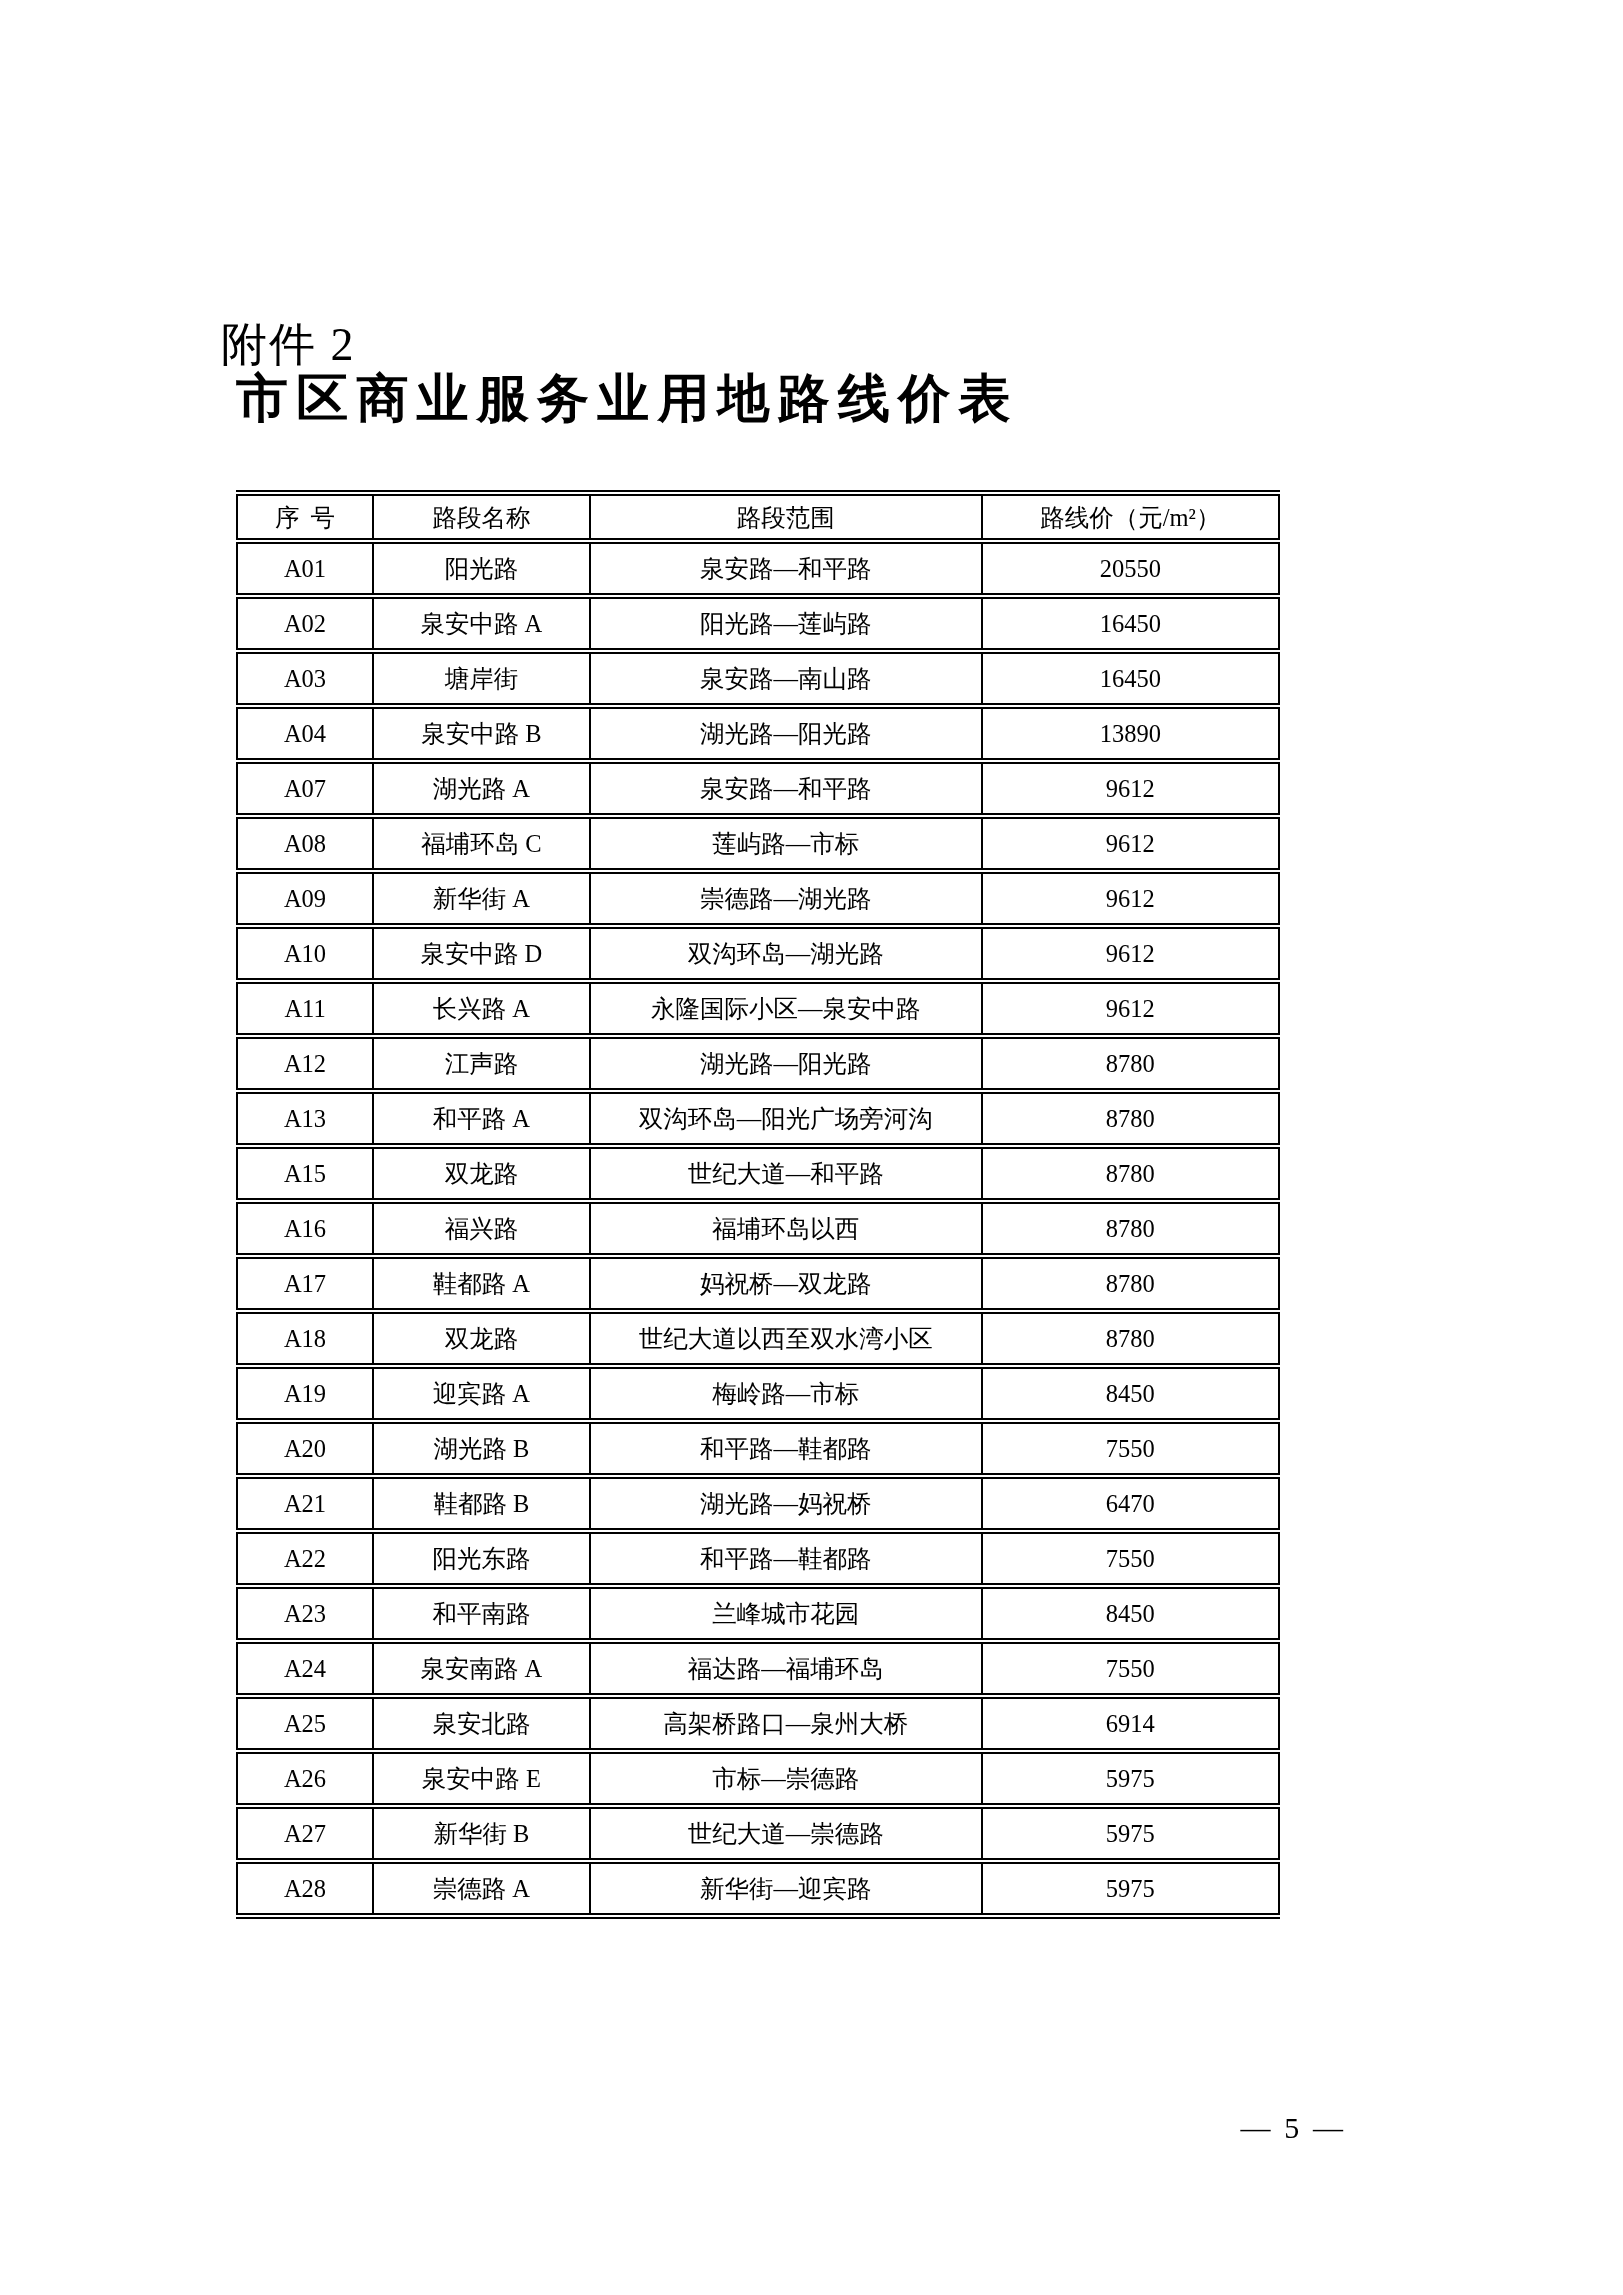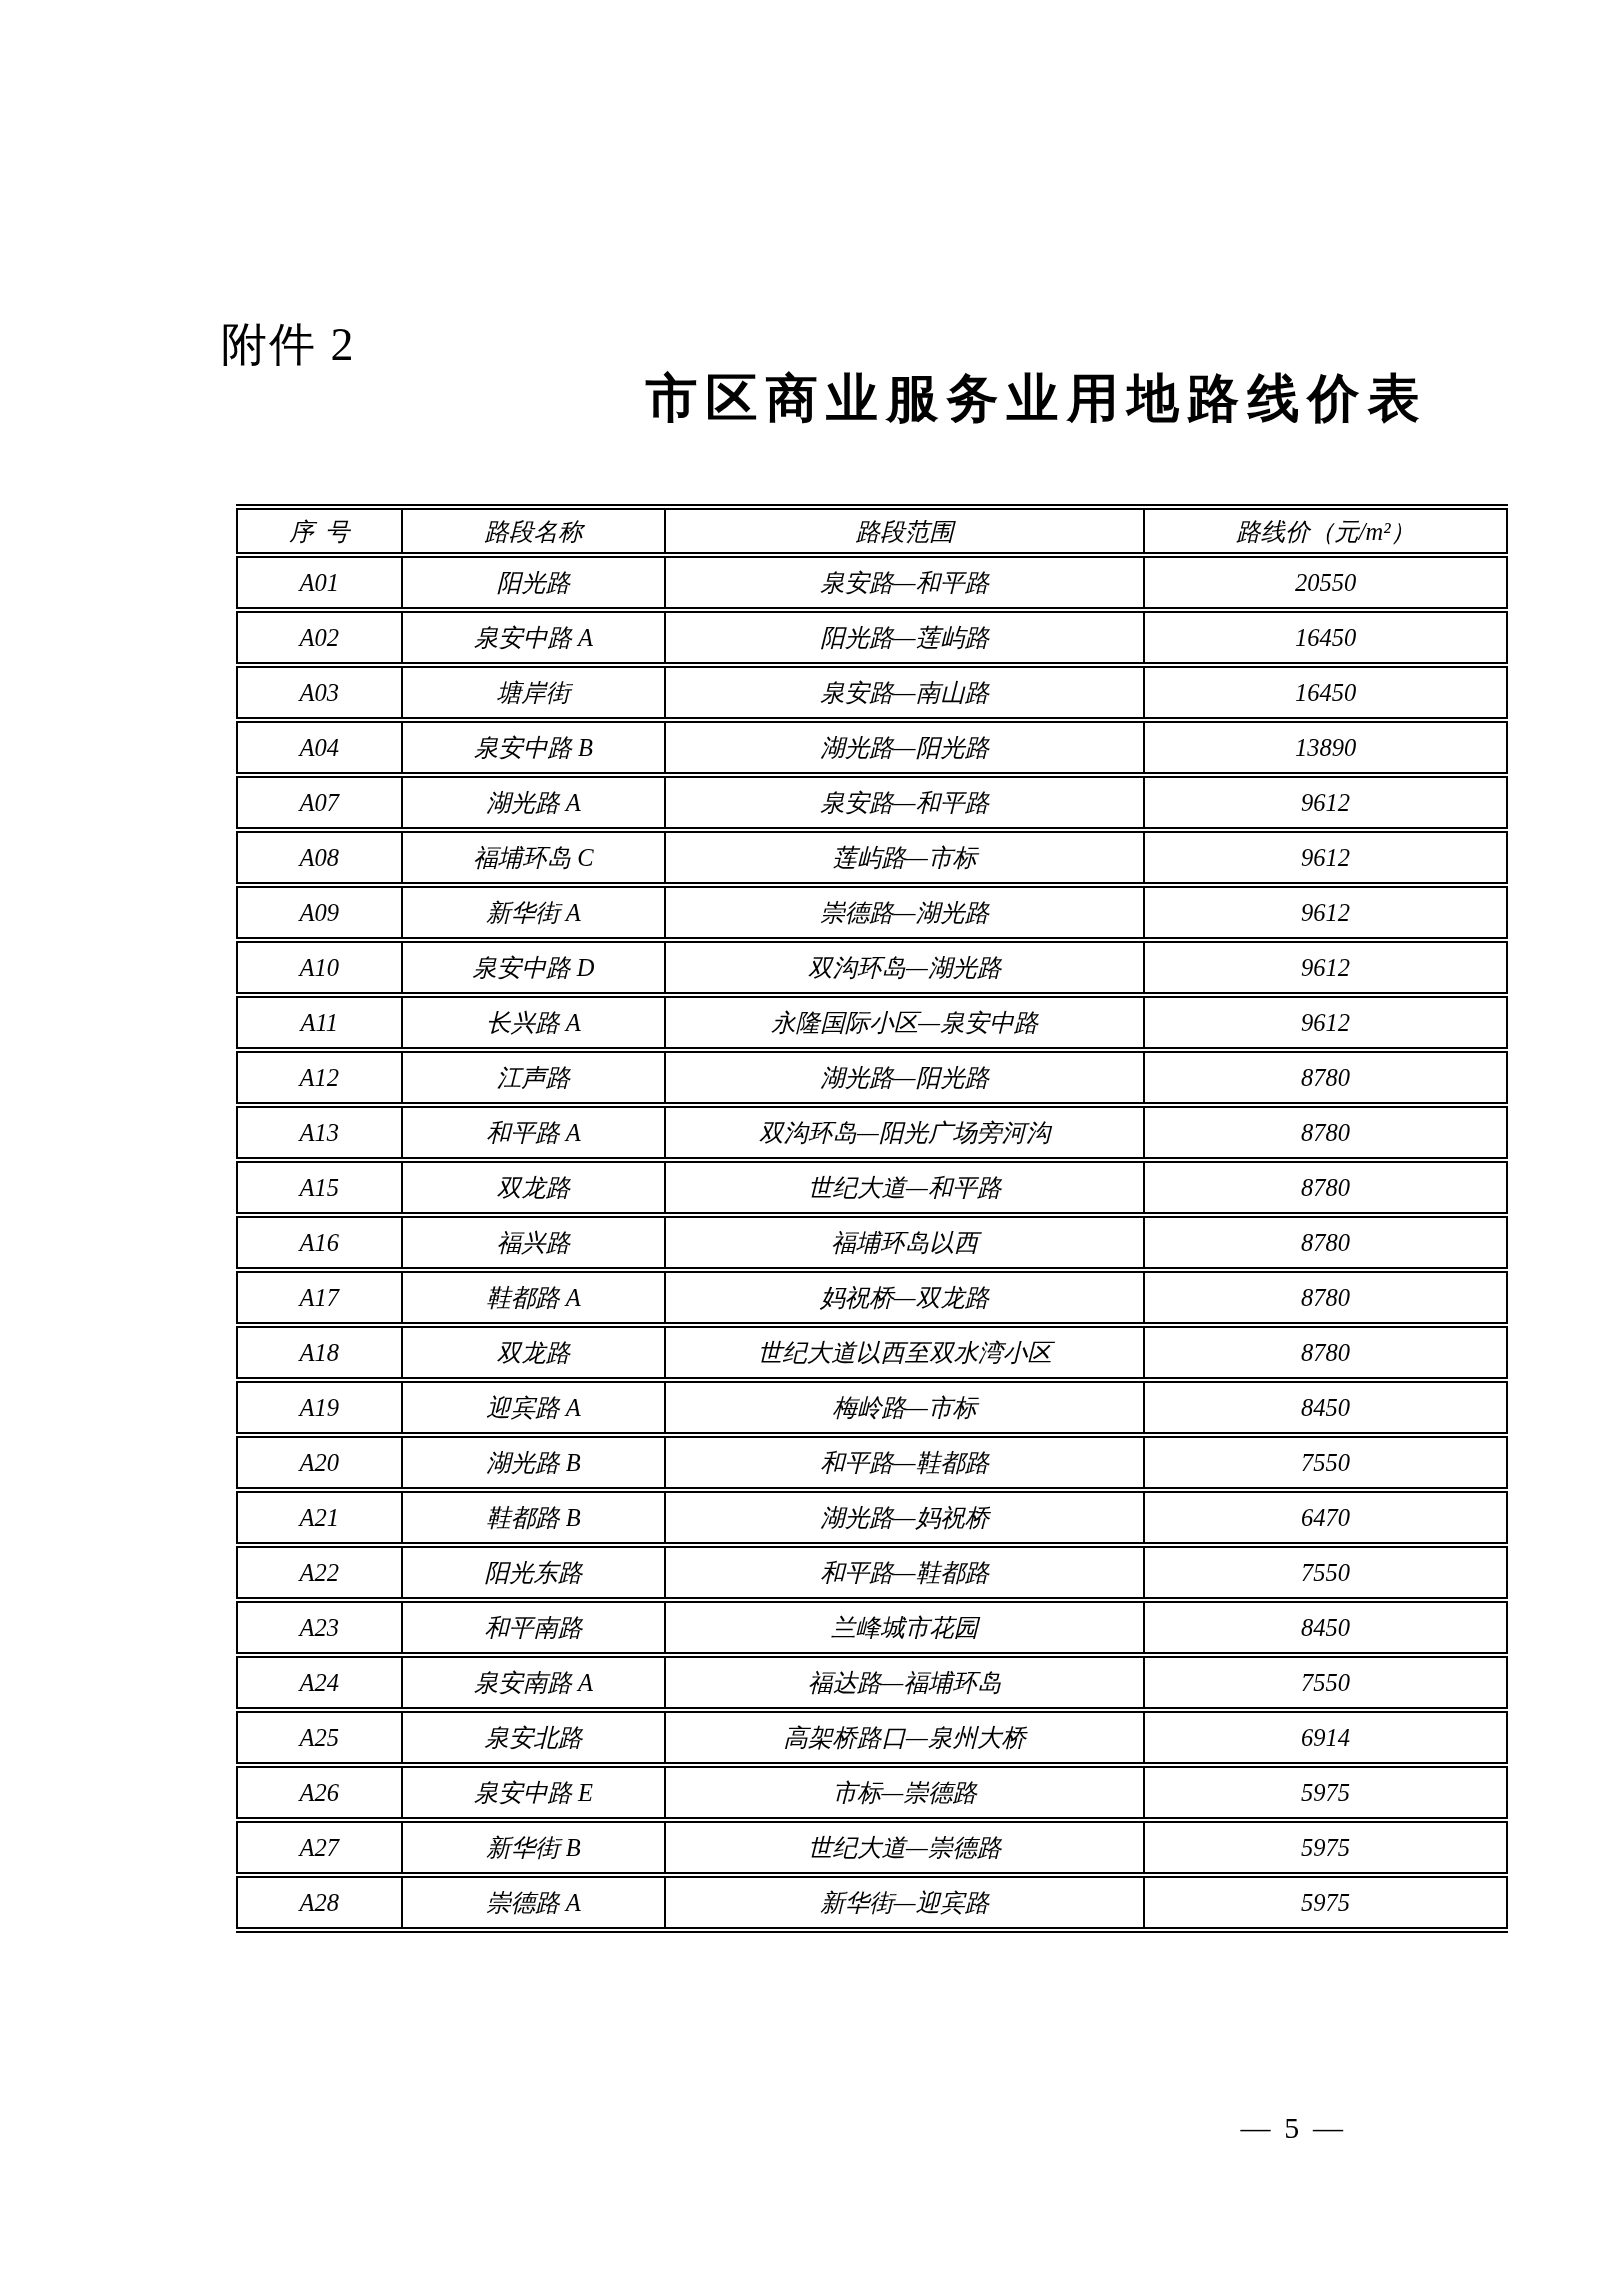--- a/index.html
+++ b/index.html
@@ -21,35 +21,34 @@
     top: 314px;
     font-size: 46px;
     letter-spacing: 2px;
     white-space: nowrap;
   }
   .doc-title-wrap {
     position: absolute;
     left: 236px;
     top: 364px;
     width: 1192px;
-    text-align: right;
+    text-align: left;
   }
   .doc-title {
     font-family: "Liberation Sans", "DejaVu Sans", sans-serif;
     font-weight: 900;
     font-size: 52px;
     letter-spacing: 8.2px;
     white-space: nowrap;
   }
   .price-table-wrap {
     position: absolute;
     left: 236px;
-    top: 504px;
-    width: 1272px;
-    font-style: italic;
+    top: 490px;
+    width: 1044px;
   }
   table.price-table {
     width: 100%;
     border-collapse: collapse;
     table-layout: fixed;
   }
   .price-table th,
   .price-table td {
     border-left: 2px solid #000;
     border-right: 2px solid #000;

